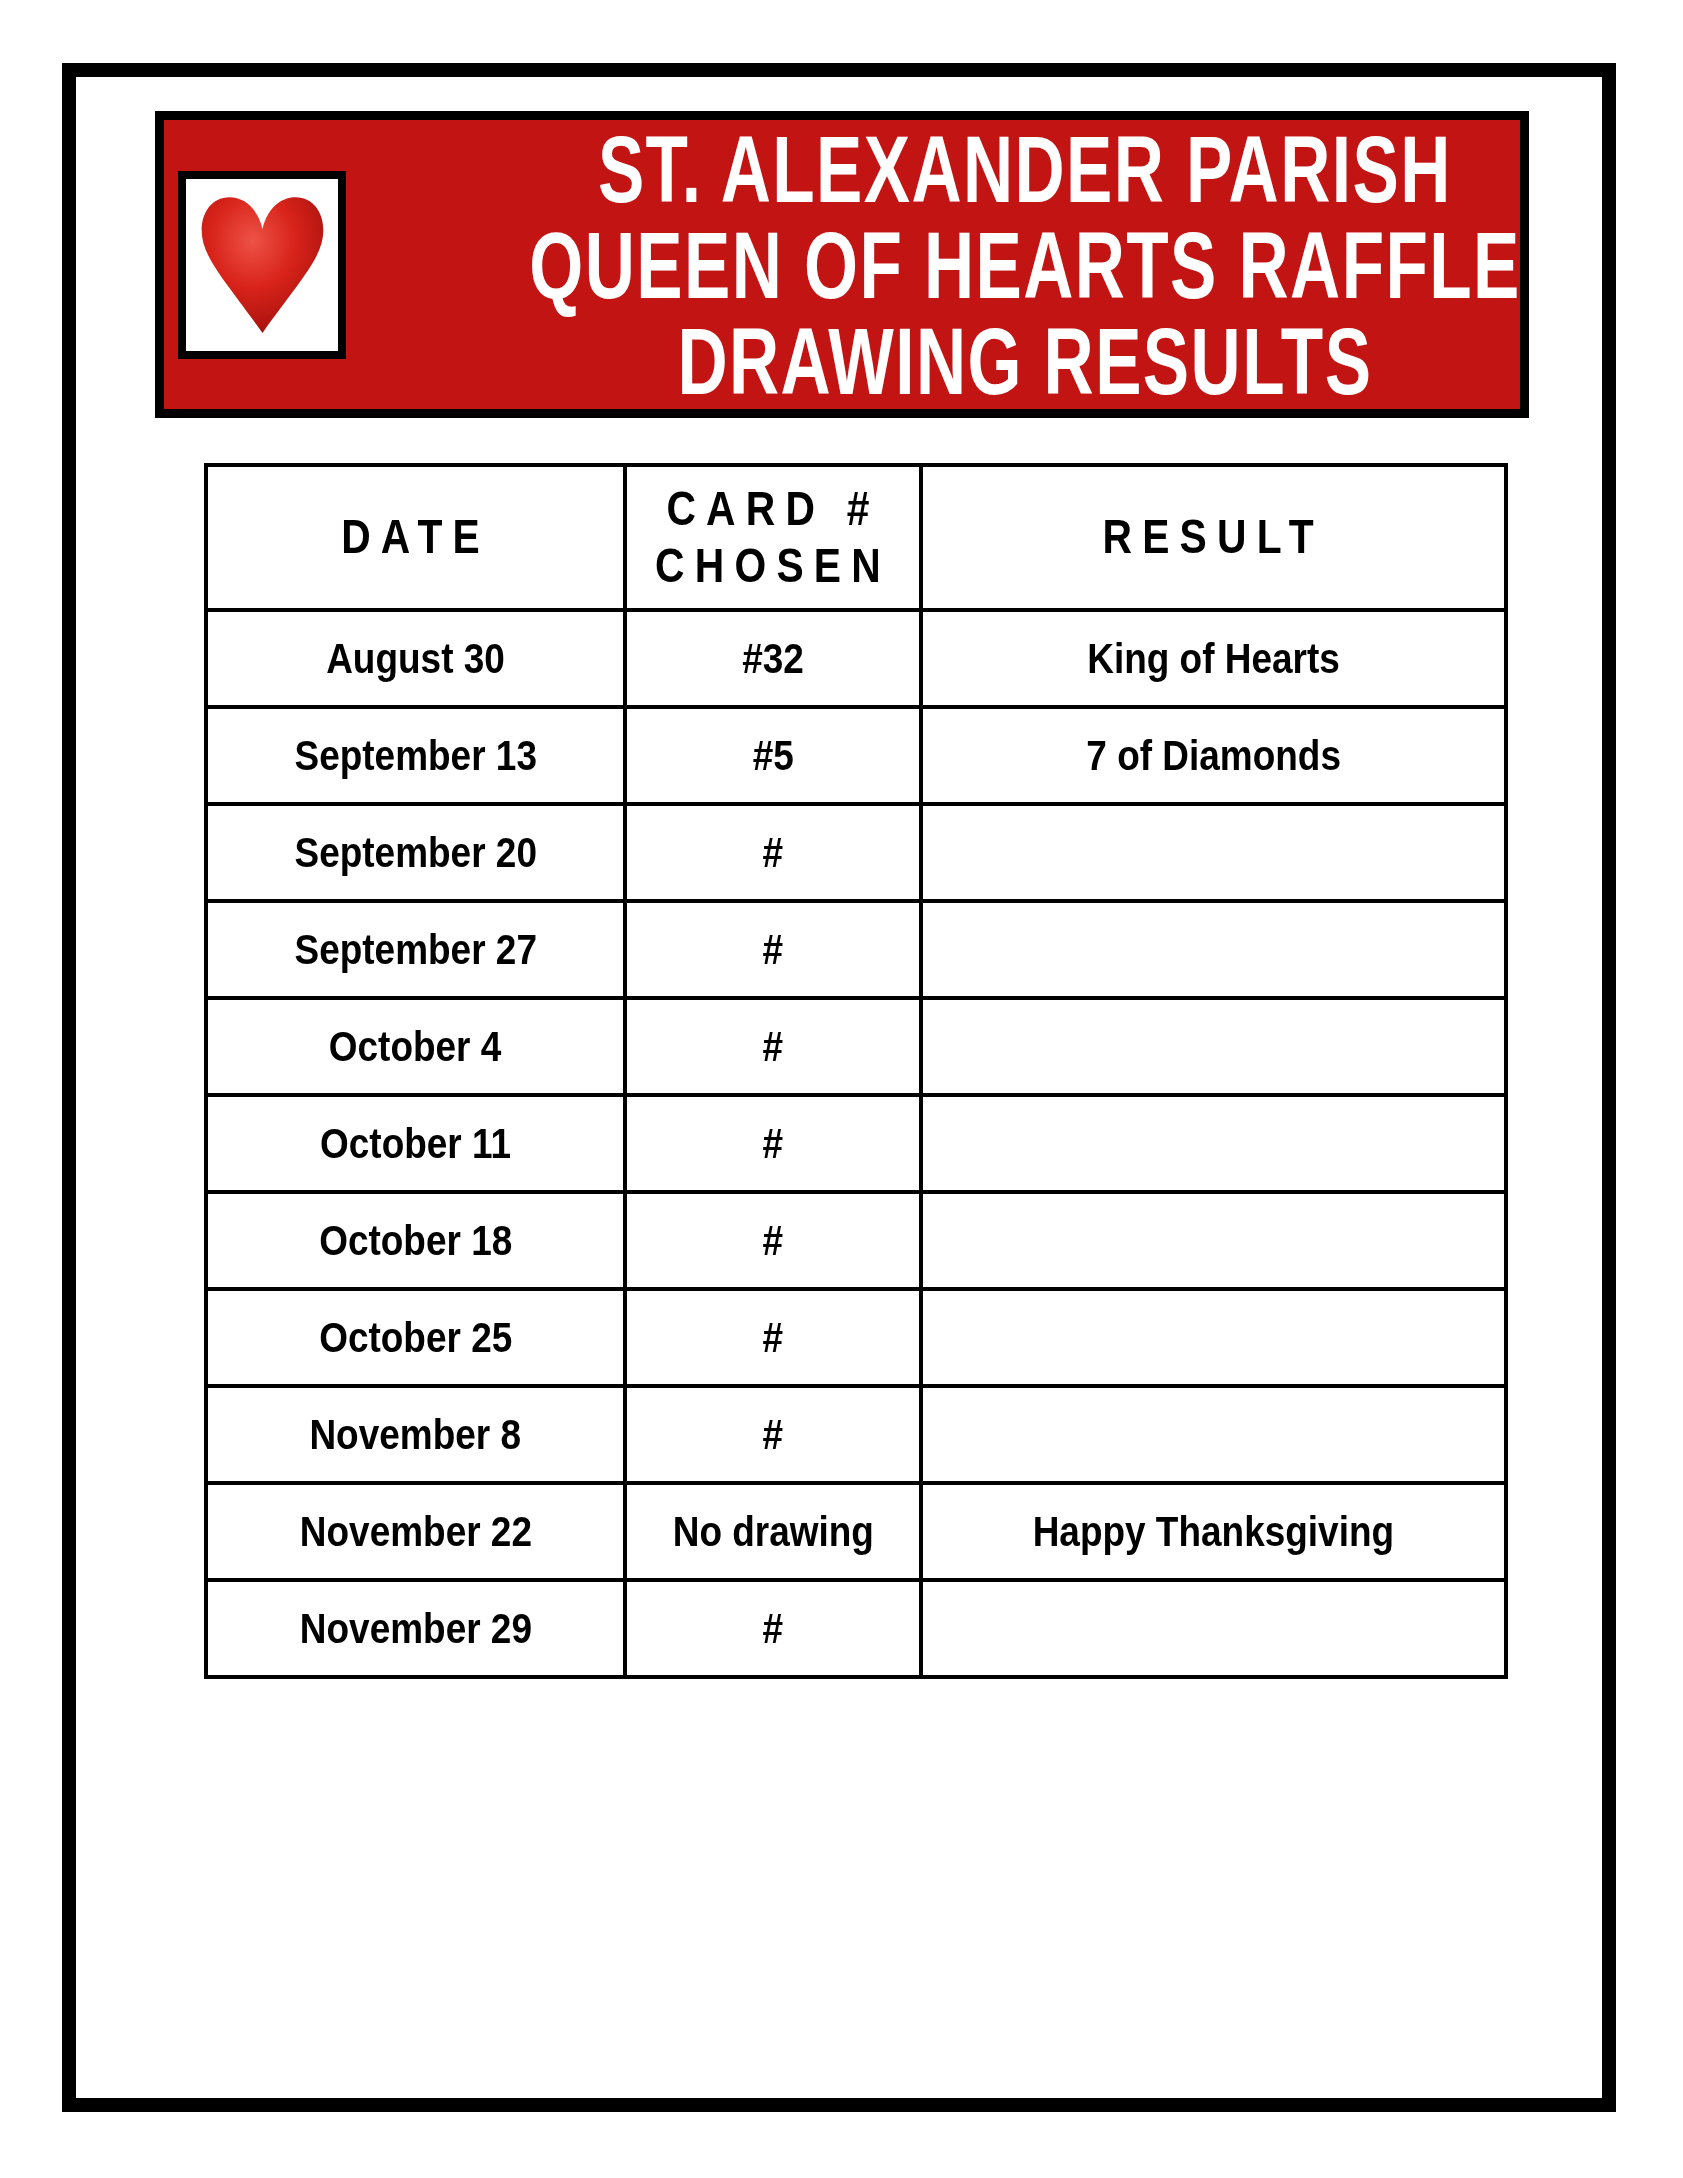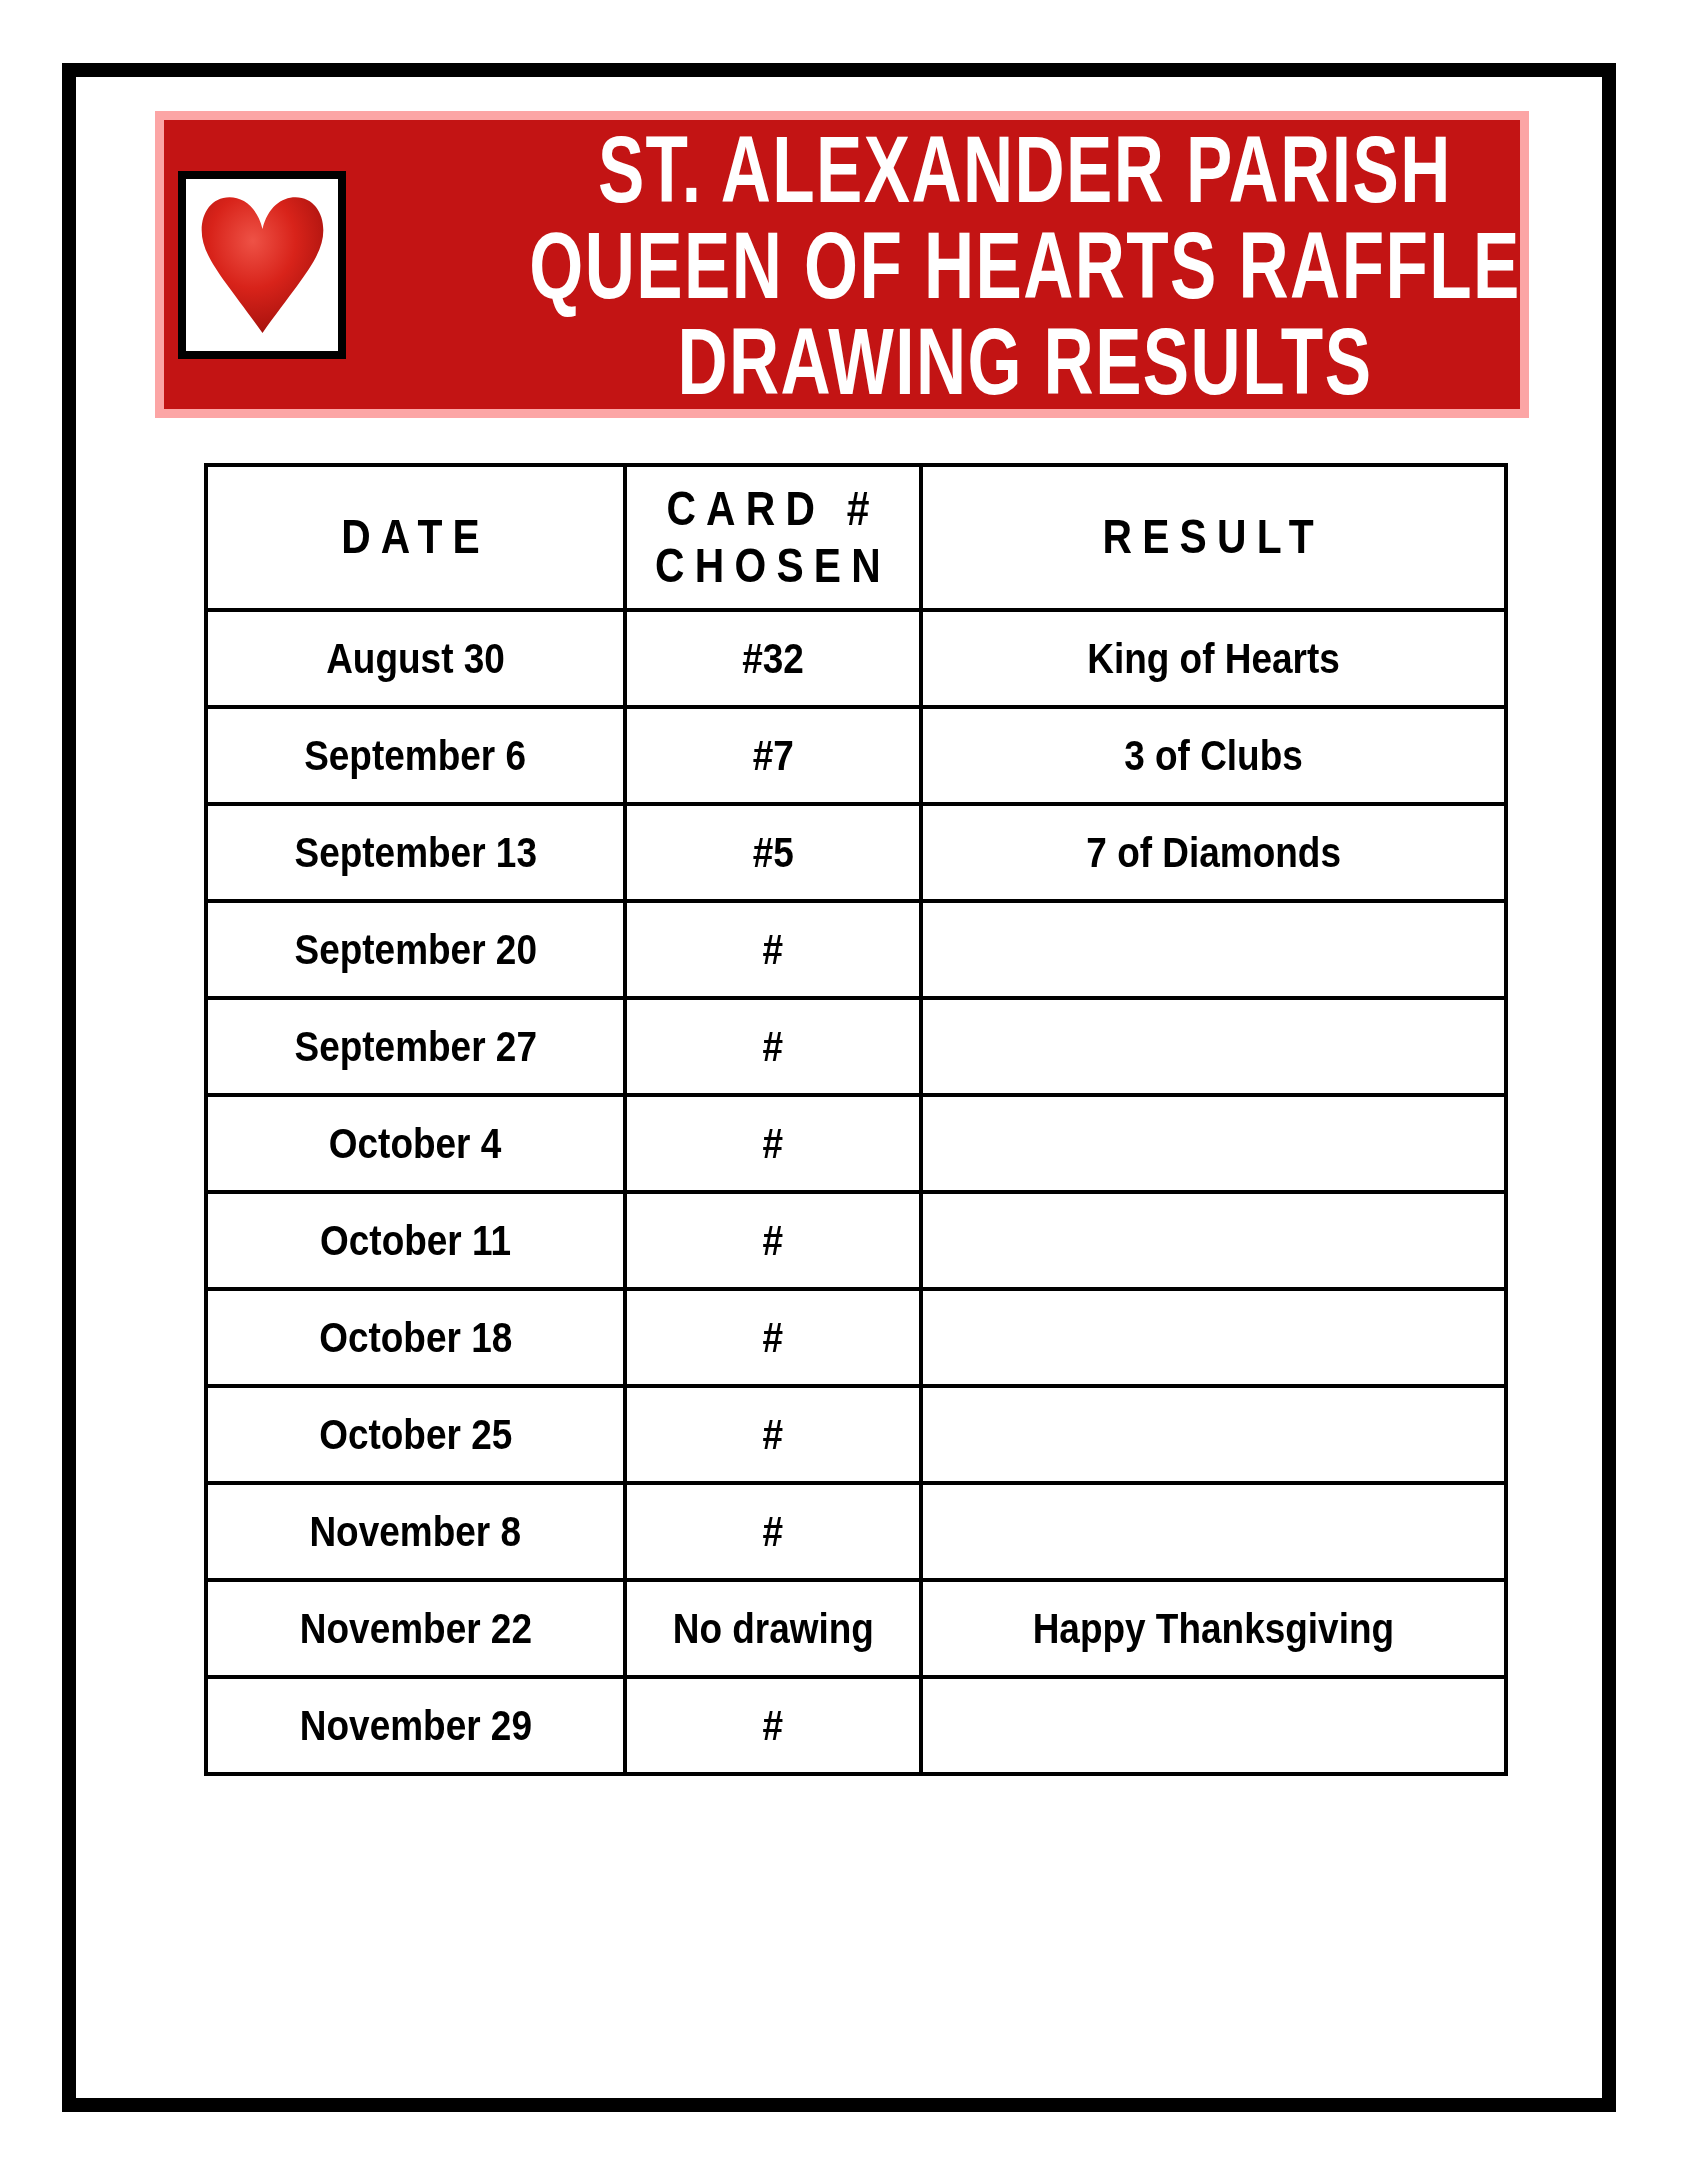--- a/index.html
+++ b/index.html
@@ -22,21 +22,21 @@
     box-sizing:border-box;
     border:14px solid var(--ink);
     background:transparent;
   }
   
   .banner{
     position:absolute;left:155px;top:111px;
     width:1374px;height:307px;
     box-sizing:border-box;
     background:var(--banner-red);
-    border:9px solid #fca5a5;
+    border:9px solid #000000;
     display:flex;align-items:center;justify-content:space-between;
     padding:0 14px;
   }
   .heart-box{
     width:168px;height:188px;
     box-sizing:border-box;
     background:#ffffff;
     border:8px solid var(--ink);
     display:flex;align-items:center;justify-content:center;
     flex:0 0 auto;
@@ -143,25 +143,20 @@
       </th>
     </tr>
   </thead>
   <tbody>
       <tr>
         <td><span class="cell-text">August 30</span></td>
         <td><span class="cell-text">#32</span></td>
         <td><span class="cell-text">King of Hearts</span></td>
       </tr>
       <tr>
-        <td><span class="cell-text">September 6</span></td>
-        <td><span class="cell-text">#7</span></td>
-        <td><span class="cell-text">3 of Clubs</span></td>
-      </tr>
-      <tr>
         <td><span class="cell-text">September 13</span></td>
         <td><span class="cell-text">#5</span></td>
         <td><span class="cell-text">7 of Diamonds</span></td>
       </tr>
       <tr>
         <td><span class="cell-text">September 20</span></td>
         <td><span class="cell-text">#</span></td>
         <td><span class="cell-text"></span></td>
       </tr>
       <tr>

